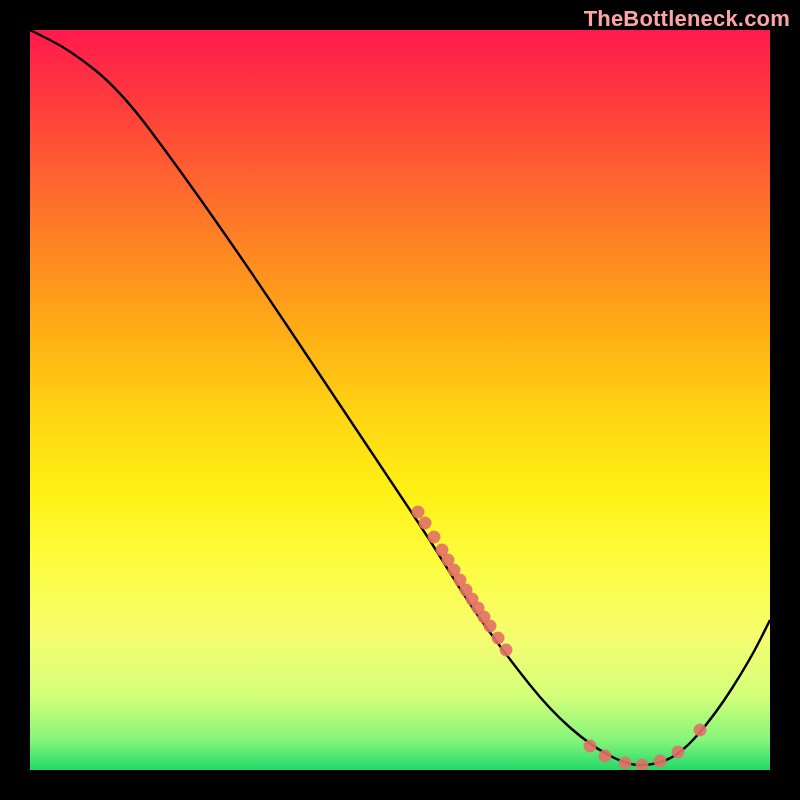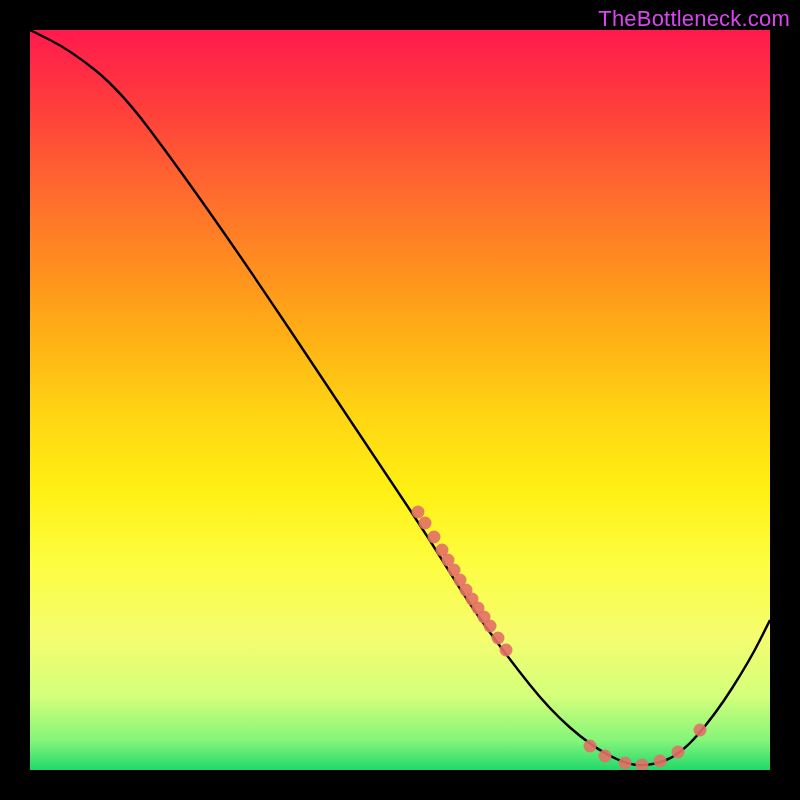--- a/index.html
+++ b/index.html
@@ -14,23 +14,23 @@
   .outer {
     position: relative;
     width: 800px;
     height: 800px;
     background: #000;
   }
   .watermark {
     position: absolute;
     top: 6px;
     right: 10px;
-    color: #d946ef;
+    color: #fca5a5;
     font-size: 22px;
-    font-weight: 400;
+    font-weight: 700;
     letter-spacing: 0.2px;
     z-index: 50;
   }
   .plot-frame {
     position: absolute;
     left: 30px;
     top: 30px;
     width: 740px;
     height: 740px;
     background: #000;

